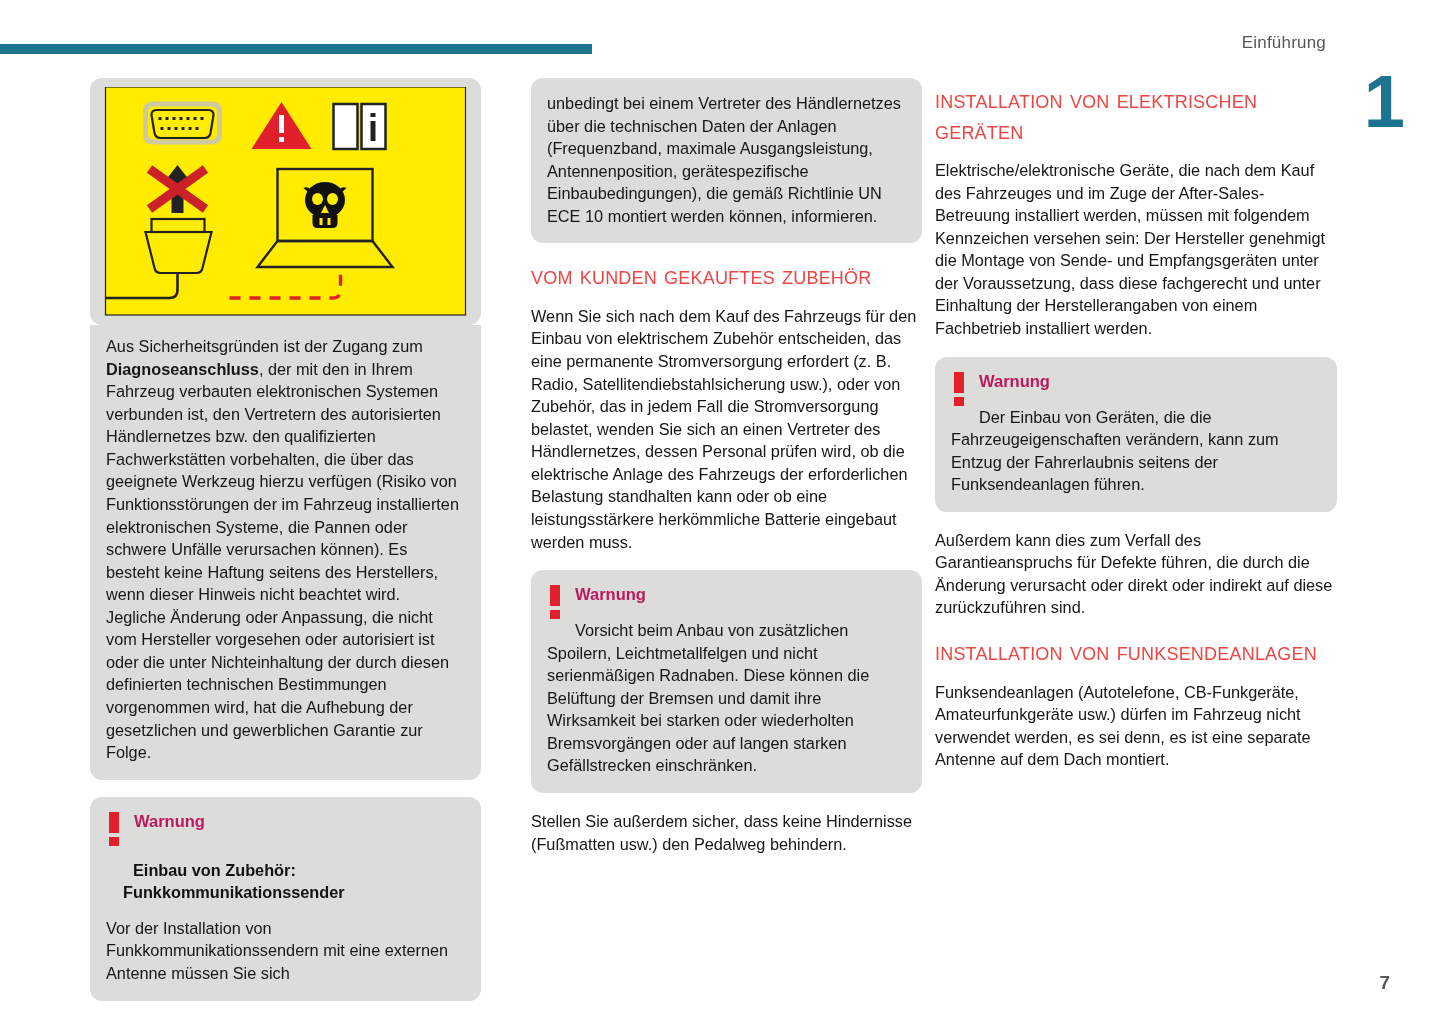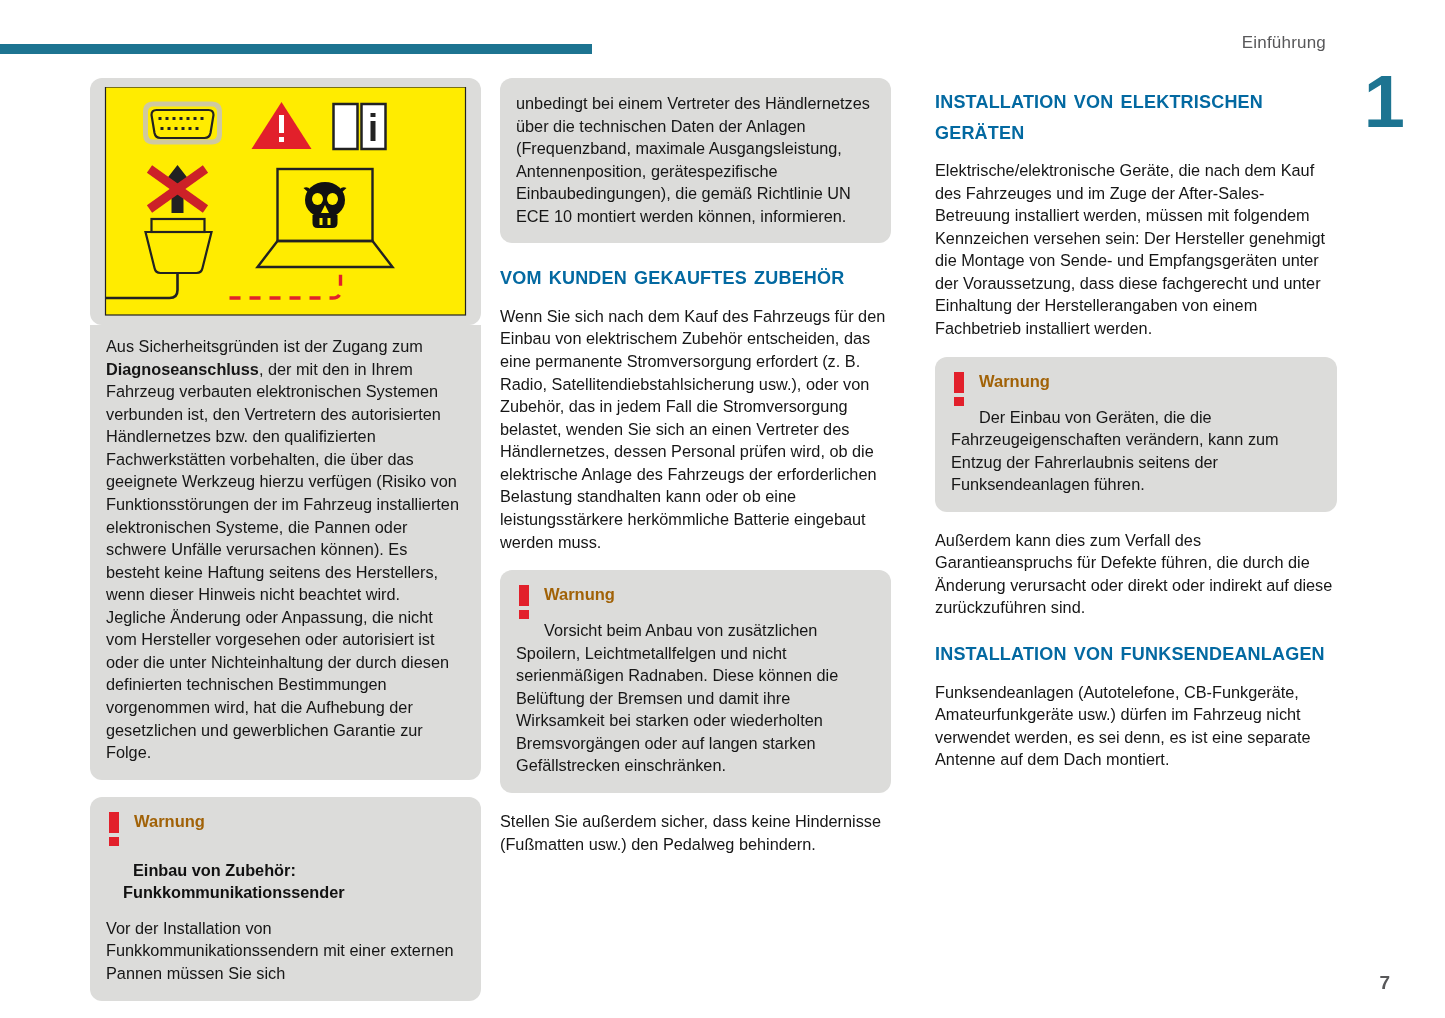--- a/index.html
+++ b/index.html
@@ -49,21 +49,21 @@
     color: #58585a;
   }
 
   
   .col {
     position: absolute;
     top: 78px;
     width: 391px;
   }
   .col-1 { left: 90px; }
-  .col-2 { left: 500px; }
+  .col-2 { left: 531px; }
   .col-3 { left: 935px; width: 402px; }
 
   
   .grey-box {
     background: #dcdcda;
     border-radius: 12px;
     padding: 14px 16px 16px 16px;
     margin-bottom: 17px;
   }
 
@@ -75,22 +75,22 @@
     color: #161616;
     margin: 0;
   }
   p.body + p.body { margin-top: 0; }
 
   b, .b { font-weight: bold; }
 
   
   h2.heading {
     font-size: 25px;
-    font-weight: bold;
-    color: #0369a1;
+    font-weight: normal;
+    color: #ef4444;
     line-height: 1.22;
     letter-spacing: 0.2px;
     margin: 6px 0 14px 0;
     font-variant: small-caps;
     text-transform: lowercase;
   }
   h2.heading::first-letter { }
 
   
   .img-panel {
@@ -120,21 +120,21 @@
   .warn-icon {
     flex: 0 0 auto;
     width: 20px;
     margin-right: 8px;
     padding-top: 1px;
   }
   .warn-icon svg { display: block; }
   .warn-title {
     font-size: 16.5px;
     font-weight: bold;
-    color: #a16207;
+    color: #be185d;
     line-height: 1.3;
   }
   .warn-body {
     font-size: 16.3px;
     line-height: 1.385;
     color: #161616;
   }
   .warn-body.indent { text-indent: 28px; }
   .warn-sub {
     font-size: 16.3px;
@@ -241,21 +241,21 @@
       <div class="warn-title-row">
         <span class="warn-icon">
           <svg width="16" height="34" viewBox="0 0 16 34">
             <rect x="3" y="0" width="10" height="21" fill="#e2202b"></rect>
             <rect x="3" y="25" width="10" height="9" fill="#e2202b"></rect>
           </svg>
         </span>
         <span class="warn-title">Warnung</span>
       </div>
       <div class="warn-sub">Einbau von Zubehör: Funkkommunikationssender</div>
-      <div class="warn-body warn-after">Vor der Installation von Funkkommunikationssendern mit einer externen Pannen müssen Sie sich</div>
+      <div class="warn-body warn-after">Vor der Installation von Funkkommunikationssendern mit eine externen Antenne müssen Sie sich</div>
     </div>
 
   </div>
 
   <div class="col col-2">
 
     <div class="grey-box">
       <p class="body">unbedingt bei einem Vertreter des Händlernetzes über die technischen Daten der Anlagen (Frequenzband, maximale Ausgangsleistung, Antennenposition, gerätespezifische Einbaubedingungen), die gemäß Richtlinie UN ECE 10 montiert werden können, informieren.</p>
     </div>
 

